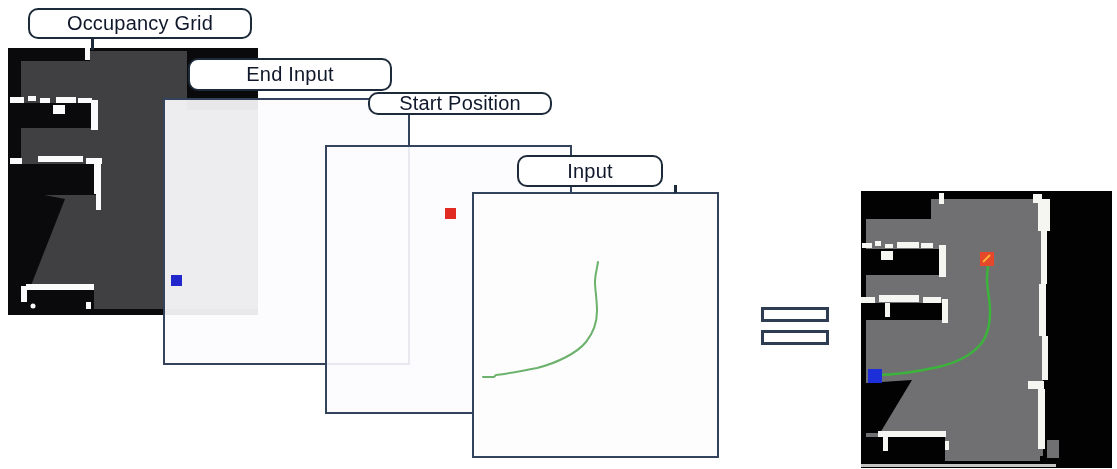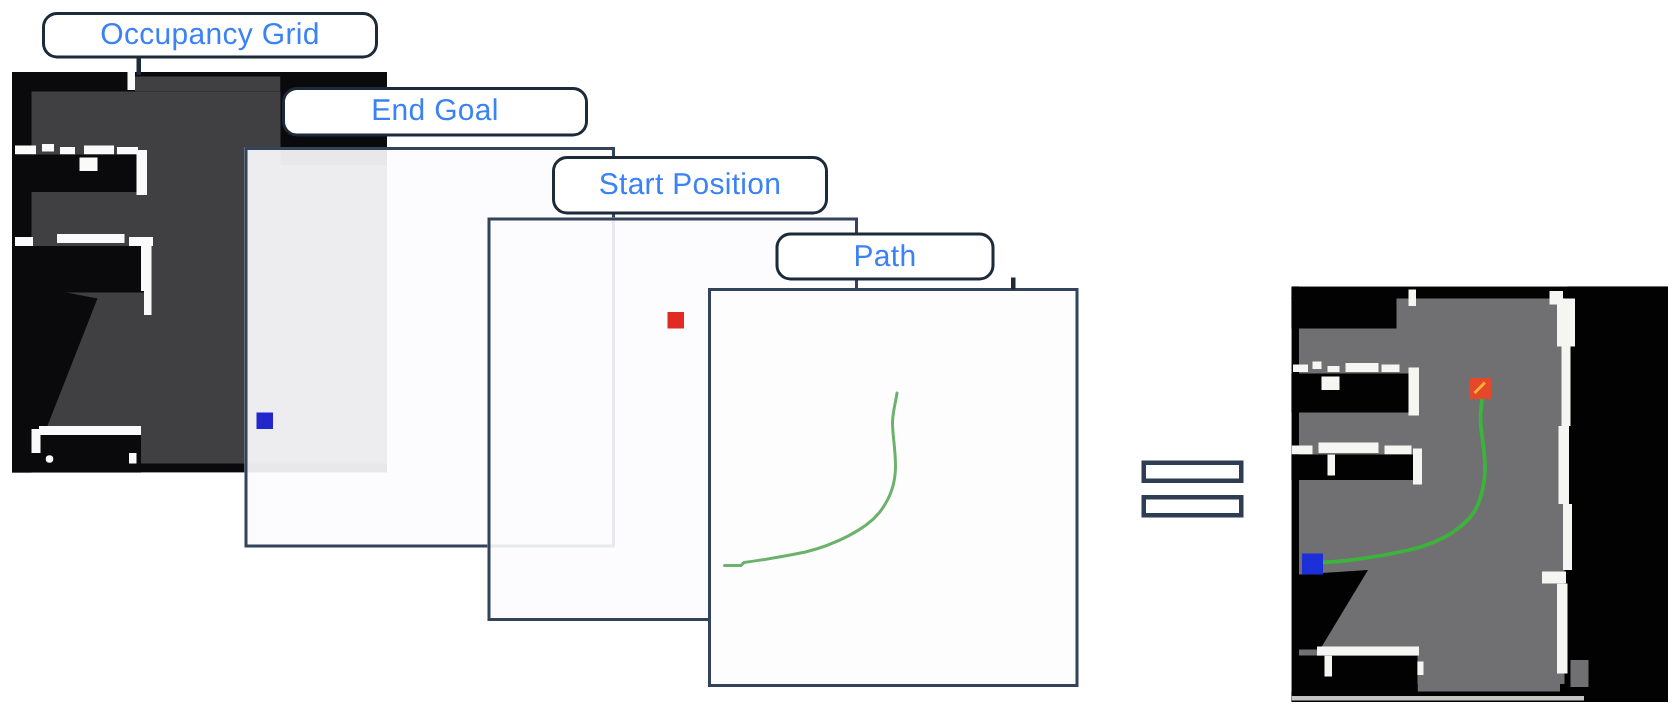--- a/index.html
+++ b/index.html
@@ -13,21 +13,21 @@
     background:#ffffff;
     overflow:hidden;
   }
   
   .callout{
     position:absolute;
     background:#ffffff;
     border:2.5px solid var(--label-border,#1c2a3a);
     border-radius:10px;
     display:flex;align-items:center;justify-content:center;
-    font-size:20px;color:#3b82f6;
+    font-size:20px;color:#0f172a;
     z-index:40;
     box-sizing:border-box;
     letter-spacing:.2px;
     white-space:nowrap;
   }
   .tail{
     position:absolute;width:3px;background:var(--label-border,#1c2a3a);
     z-index:39;
   }
   
@@ -180,26 +180,26 @@
     <line x1="122" y1="71" x2="129" y2="64" stroke="var(--encoding-start-accent,#f9b234)" stroke-width="2"></line>
     <rect x="7" y="178" width="14" height="14" fill="var(--encoding-goal-blue,#1c2fd8)"></rect>
   </svg>
 
   <div class="tail" style="left:91px;top:38px;height:12px"></div>
   <div class="callout" style="left:28px;top:8px;width:224px;height:31px">
     <span>Occupancy Grid</span>
   </div>
 
   <div class="callout" style="left:188px;top:58px;width:204px;height:33px">
-    <span>End Goal</span>
-  </div>
-
-  <div class="callout" style="left:368px;top:104px;width:184px;height:39px">
+    <span>End Input</span>
+  </div>
+
+  <div class="callout" style="left:368px;top:92px;width:184px;height:23px">
     <span>Start Position</span>
   </div>
 
   <div class="tail" style="left:674px;top:185px;height:8px"></div>
   <div class="callout" style="left:517px;top:155px;width:146px;height:32px">
-    <span>Path</span>
+    <span>Input</span>
   </div>
 
 
 </div>
 
 </body></html>

